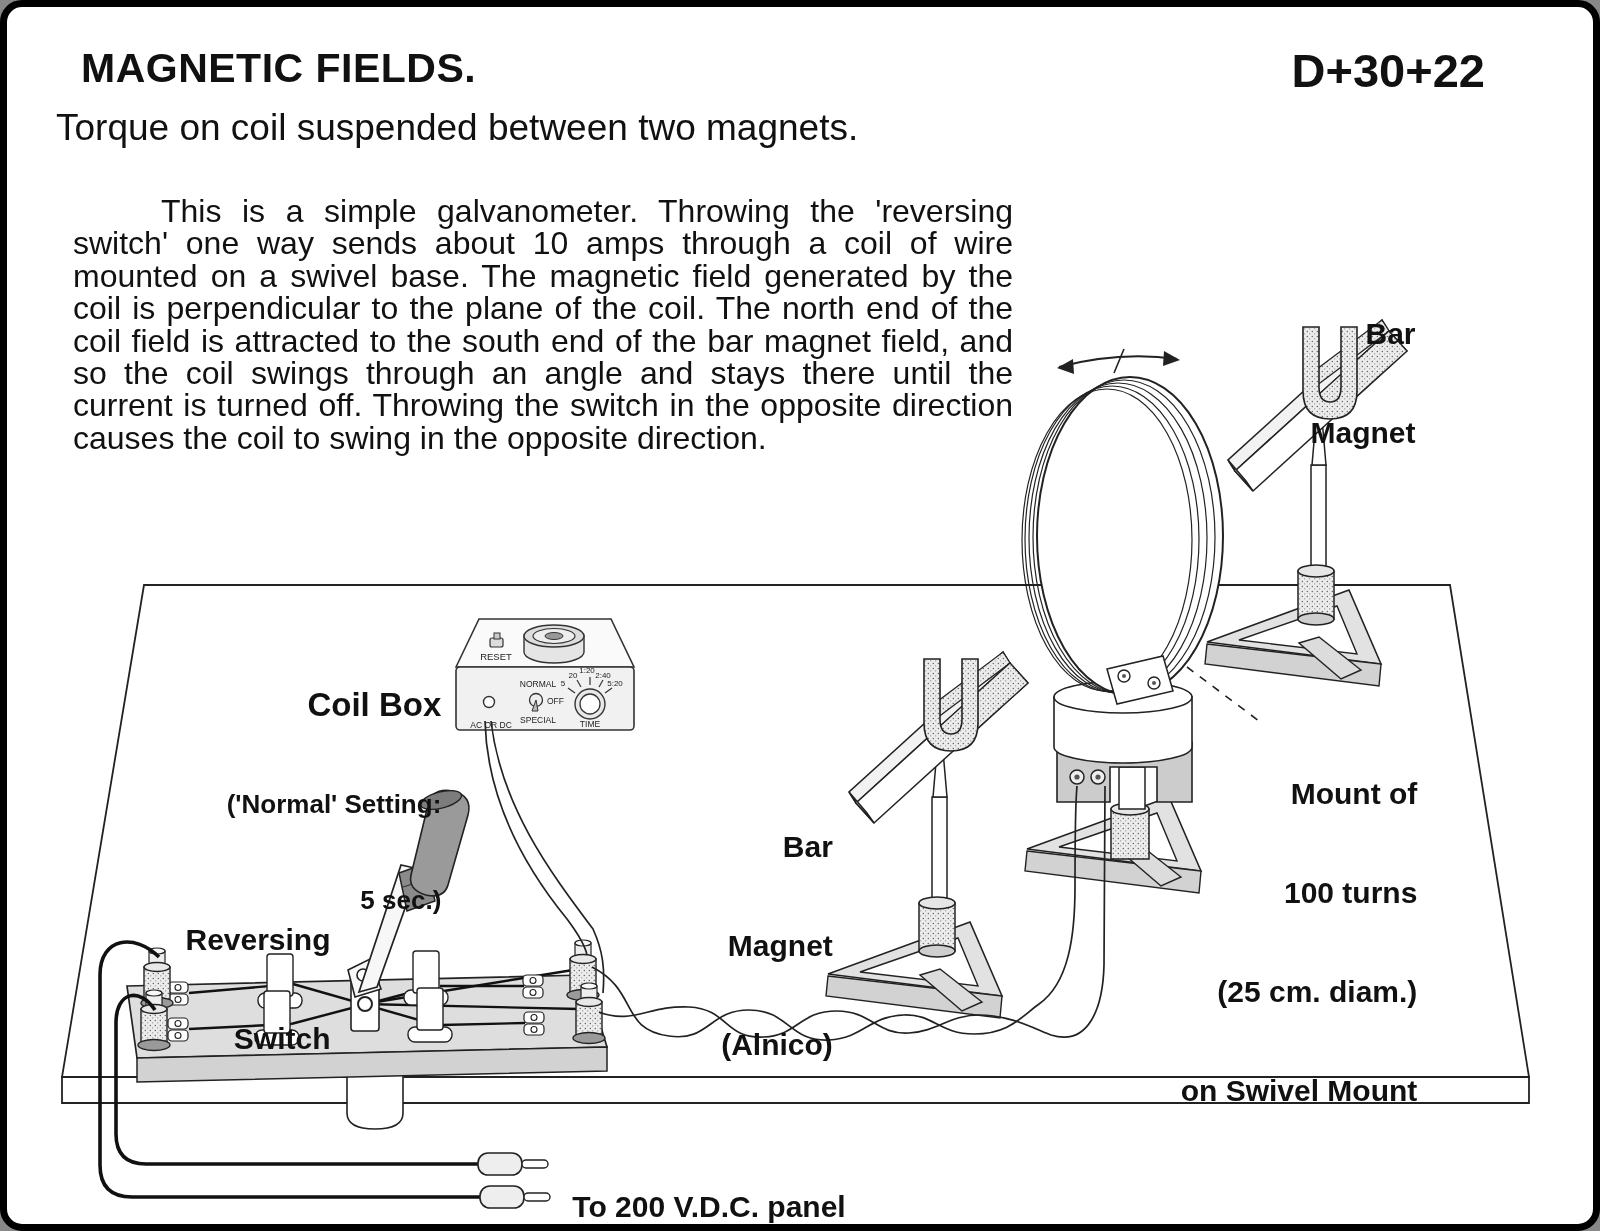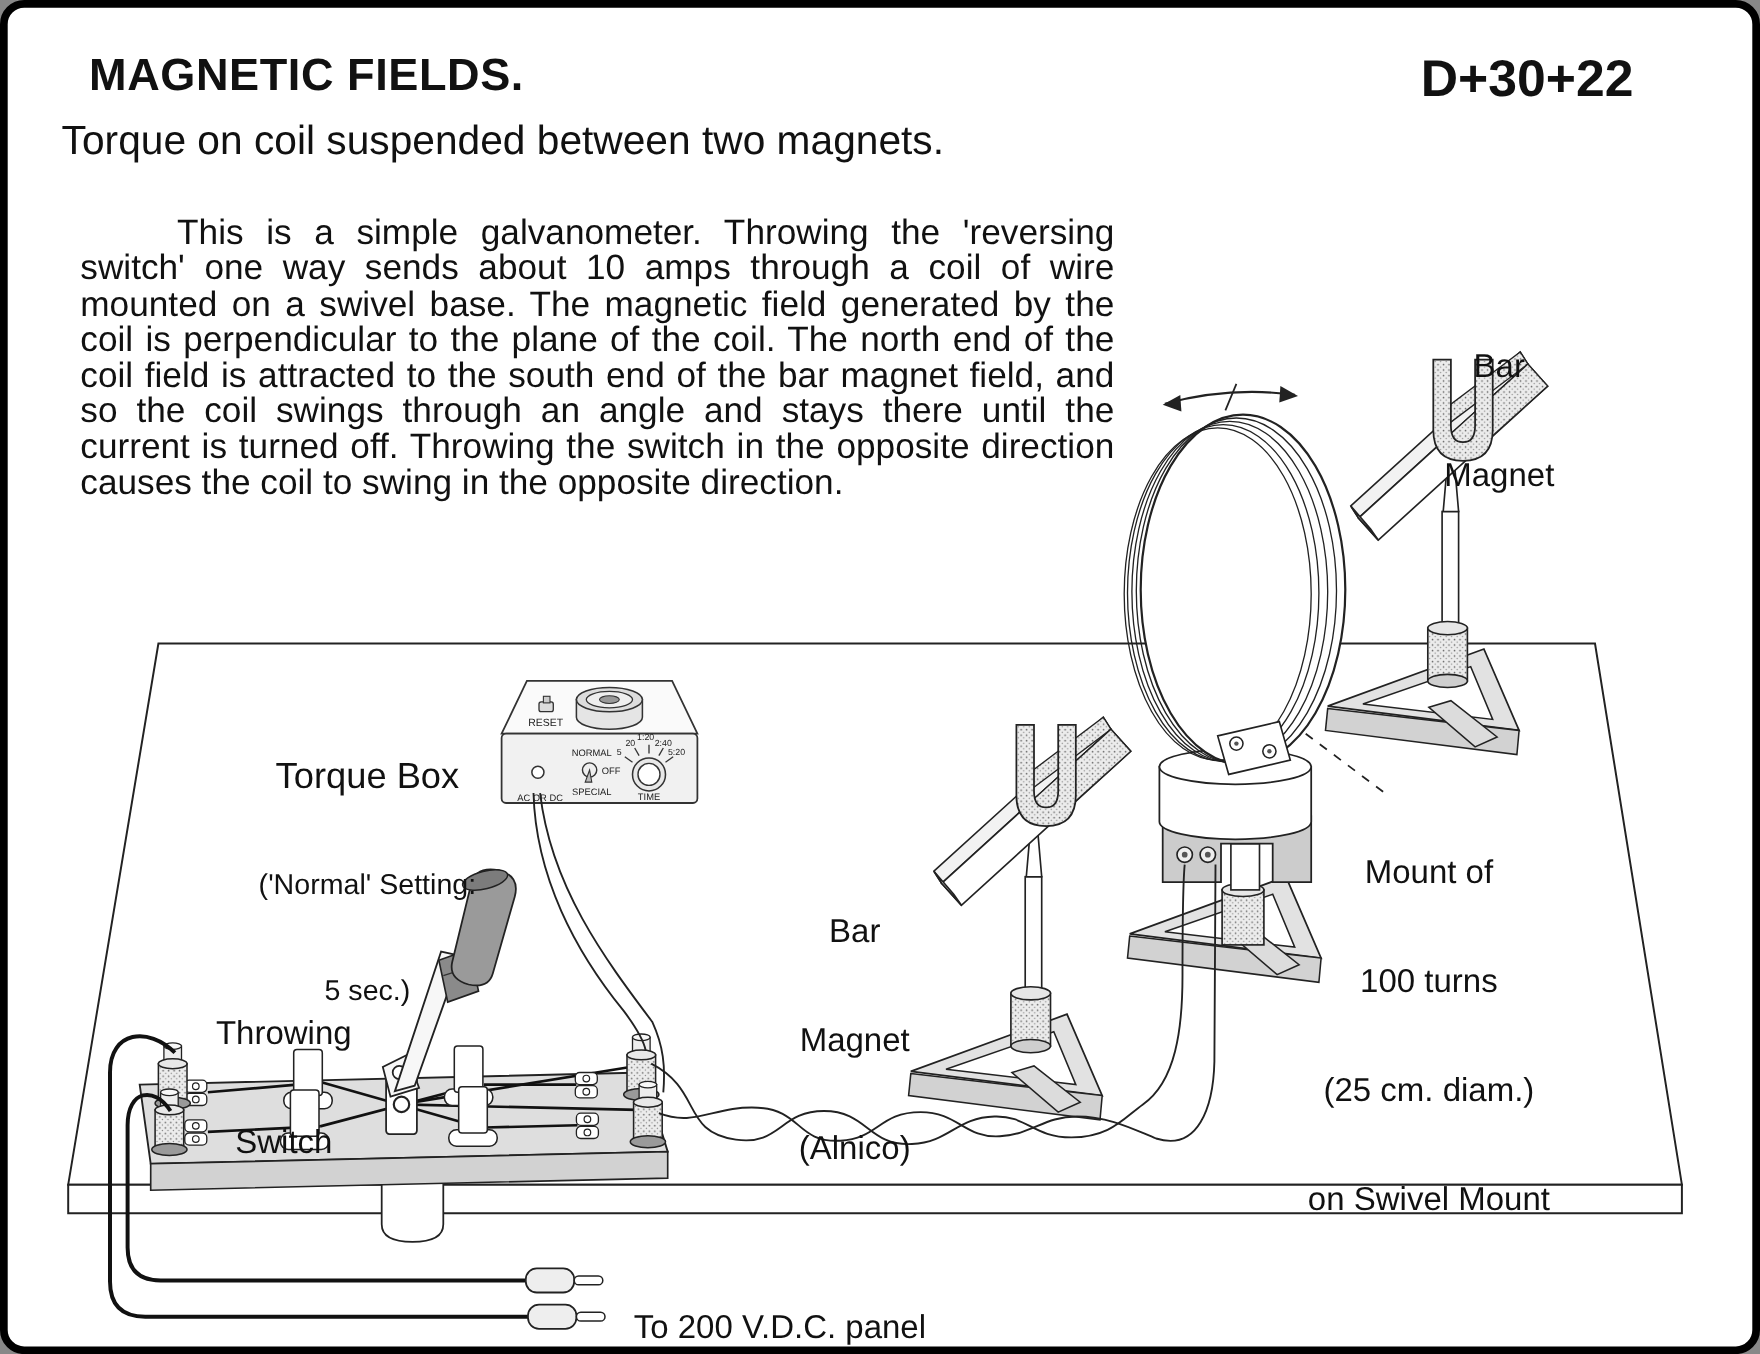--- a/index.html
+++ b/index.html
@@ -9,21 +9,21 @@
     font-family:"Liberation Sans",sans-serif;color:#111;
   }
   .abs{position:absolute;}
   #page-title{left:74px;top:38px;font-size:41px;font-weight:bold;letter-spacing:.5px;}
   #page-code{right:108px;top:36px;font-size:47px;font-weight:bold;}
   #page-subtitle{left:49px;top:100px;font-size:37px;}
   #desc{left:66px;top:188px;width:940px;font-size:32px;line-height:32.4px;text-align:justify;}
   #desc p{margin:0;}
   #desc p.p1{text-indent:88px;}
   #desc p.p2{text-indent:52px;}
-  .dlabel{transform:translateX(-50%);text-align:center;font-size:30px;line-height:33px;white-space:pre;}
+  .dlabel{transform:translateX(-50%);text-align:right;font-size:30px;line-height:33px;white-space:pre;font-weight:bold;}
   #timer-label .t1{font-size:33px;line-height:36px;}
   #timer-label .t2{font-size:26px;line-height:30px;}
   svg text{font-family:"Liberation Sans",sans-serif;fill:#222;}
 </style>
 </head>
 <body>
 
 <div id="canvas">
 
   <svg class="abs" style="left:0;top:0" width="1600" height="1231" viewBox="0 0 1600 1231">
@@ -255,27 +255,27 @@
 
   <div class="abs" id="page-title">MAGNETIC FIELDS.</div>
   <div class="abs" id="page-code">D+30+22</div>
   <div class="abs" id="page-subtitle">Torque on coil suspended between two magnets.</div>
 
   <div class="abs" id="desc">
     <p class="p1">This is a simple galvanometer.  Throwing the 'reversing switch' one way sends about 10 amps through a coil of wire mounted on a swivel base.  The magnetic field generated by the coil is perpendicular to the plane of the coil.  The north end of the coil field is attracted to the south end of the bar magnet field, and so the coil swings through an angle and stays there until the current is turned off.  Throwing the switch in the opposite direction causes the coil to swing in the opposite direction.</p>
   </div>
 
   <div class="abs dlabel" id="timer-label" style="left:327px;top:614px">
-    <div class="t1">Torque Box</div>
+    <div class="t1">Coil Box</div>
     <div class="t2">('Normal' Setting:</div>
     <div class="t2">5 sec.)</div>
   </div>
 
   <div class="abs dlabel" style="left:251px;top:850px">
-    <div>Throwing</div>
+    <div>Reversing</div>
     <div>Switch</div>
   </div>
 
   <div class="abs dlabel" style="left:1356px;top:244px">
     <div>Bar</div>
     <div>Magnet</div>
   </div>
 
   <div class="abs dlabel" style="left:770px;top:757px">
     <div>Bar</div>

